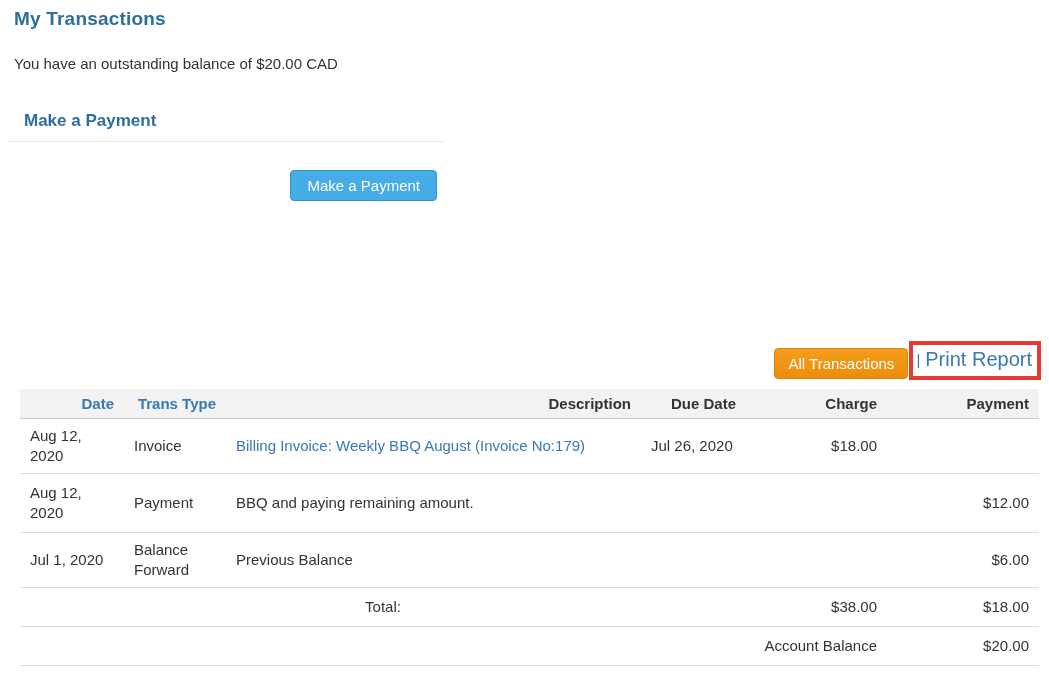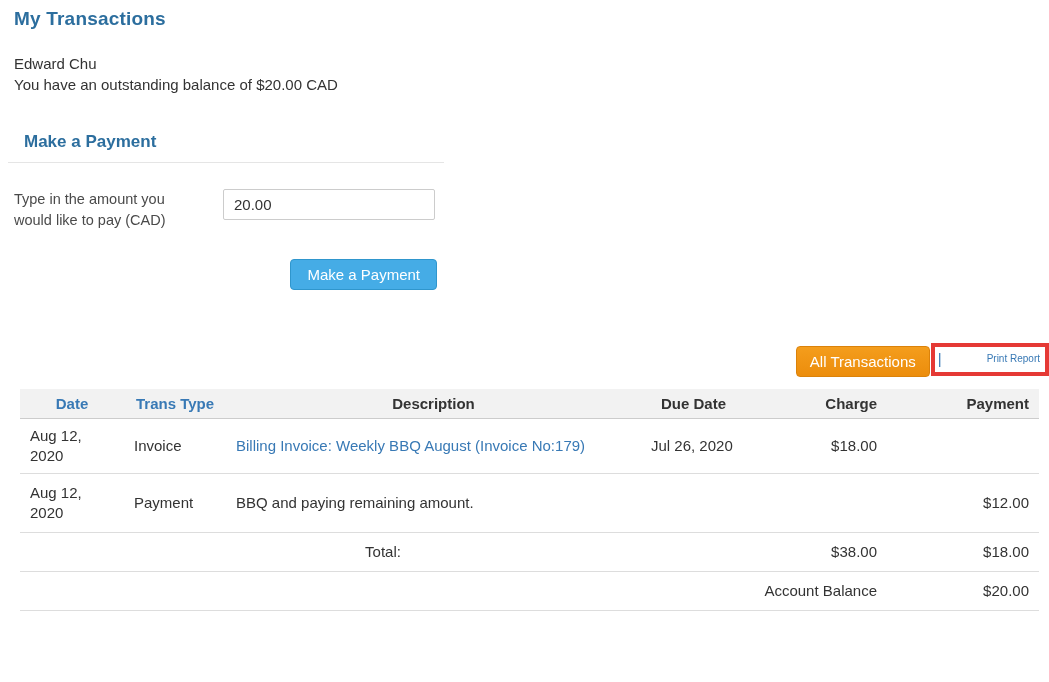--- a/index.html
+++ b/index.html
@@ -83,54 +83,54 @@
   }
   .btn-orange {
     background: linear-gradient(to bottom, #f49d1c, #ec8d0c);
     border: 1px solid var(--accent-orange-border);
     padding: 6px 13px;
   }
 
   .toolbar {
     position: absolute;
     top: 341px;
-    right: 0;
+    right: 8px;
     display: flex;
     align-items: center;
   }
   .toolbar .btn-orange { margin-top: 5px; margin-right: 1px; }
   .annotation-box {
     border: 4px solid var(--annotation-red);
     padding: 3px 5px 5px 3px;
     display: flex;
     align-items: center;
   }
   .separator { color: var(--link-blue); margin-right: 5px; font-size: 15px; }
   .link { color: var(--link-blue); text-decoration: none; cursor: pointer; }
-  .print-report { font-size: 10px; margin-left: 40px; }
+  .print-report { font-size: 20px; }
 
   .transactions-table {
     position: absolute;
     top: 389px;
     left: 20px;
     width: 1019px;
     border-collapse: collapse;
     font-size: 15px;
     table-layout: fixed;
   }
   .transactions-table col.c-date    { width: 104px; }
   .transactions-table col.c-type    { width: 102px; }
   .transactions-table col.c-desc    { width: 415px; }
   .transactions-table col.c-due     { width: 105px; }
   .transactions-table col.c-charge  { width: 141px; }
   .transactions-table col.c-payment { width: 152px; }
 
   .transactions-table th {
     background: var(--header-bg);
-    text-align: center;
+    text-align: right;
     font-weight: bold;
     padding: 6px 10px;
     border-bottom: 1px solid var(--border-header);
     white-space: nowrap;
     overflow: hidden;
   }
   .transactions-table th.sortable { color: var(--link-blue); cursor: pointer; }
   .transactions-table th.num, .transactions-table td.num { text-align: right; }
   .transactions-table td {
     padding: 7px 10px;
@@ -143,30 +143,25 @@
   .transactions-table tr.spacer-row td { padding: 9px 10px; }
 </style>
 </head>
 <body>
 
 <div class="page">
 
   <div class="page-title">My Transactions</div>
 
   <div class="account-block">
-    <div class="name">Edward Chu</div>
     <div class="balance">You have an outstanding balance of $20.00 CAD</div>
   </div>
 
   <div class="payment-section">
     <div class="payment-heading">Make a Payment</div>
-    <div class="payment-row">
-      <label class="payment-label" for="amount">Type in the amount you would like to pay (CAD)</label>
-      <input id="amount" class="amount-input" type="text" value="20.00" style="">
-    </div>
     <div class="payment-submit-row">
       <button class="btn btn-blue">Make a Payment</button>
     </div>
   </div>
 
 </div>
 
 <div class="toolbar">
   <button class="btn btn-orange">All Transactions</button>
   <span class="annotation-box">
@@ -204,20 +199,28 @@
       <td class="num"></td>
     </tr>
     <tr class="spacer-row">
       <td>Aug 12, 2020</td>
       <td>Payment</td>
       <td>BBQ and paying remaining amount.</td>
       <td></td>
       <td class="num"></td>
       <td class="num">$12.00</td>
     </tr>
+    <tr>
+      <td>Jul 1, 2020</td>
+      <td>Balance Forward</td>
+      <td>Previous Balance</td>
+      <td></td>
+      <td class="num"></td>
+      <td class="num">$6.00</td>
+    </tr>
     <tr class="spacer-row">
       <td colspan="4" class="total-label">Total:</td>
       <td class="num">$38.00</td>
       <td class="num">$18.00</td>
     </tr>
     <tr class="spacer-row">
       <td colspan="5" class="ab-label">Account Balance</td>
       <td class="num">$20.00</td>
     </tr>
   </tbody>

